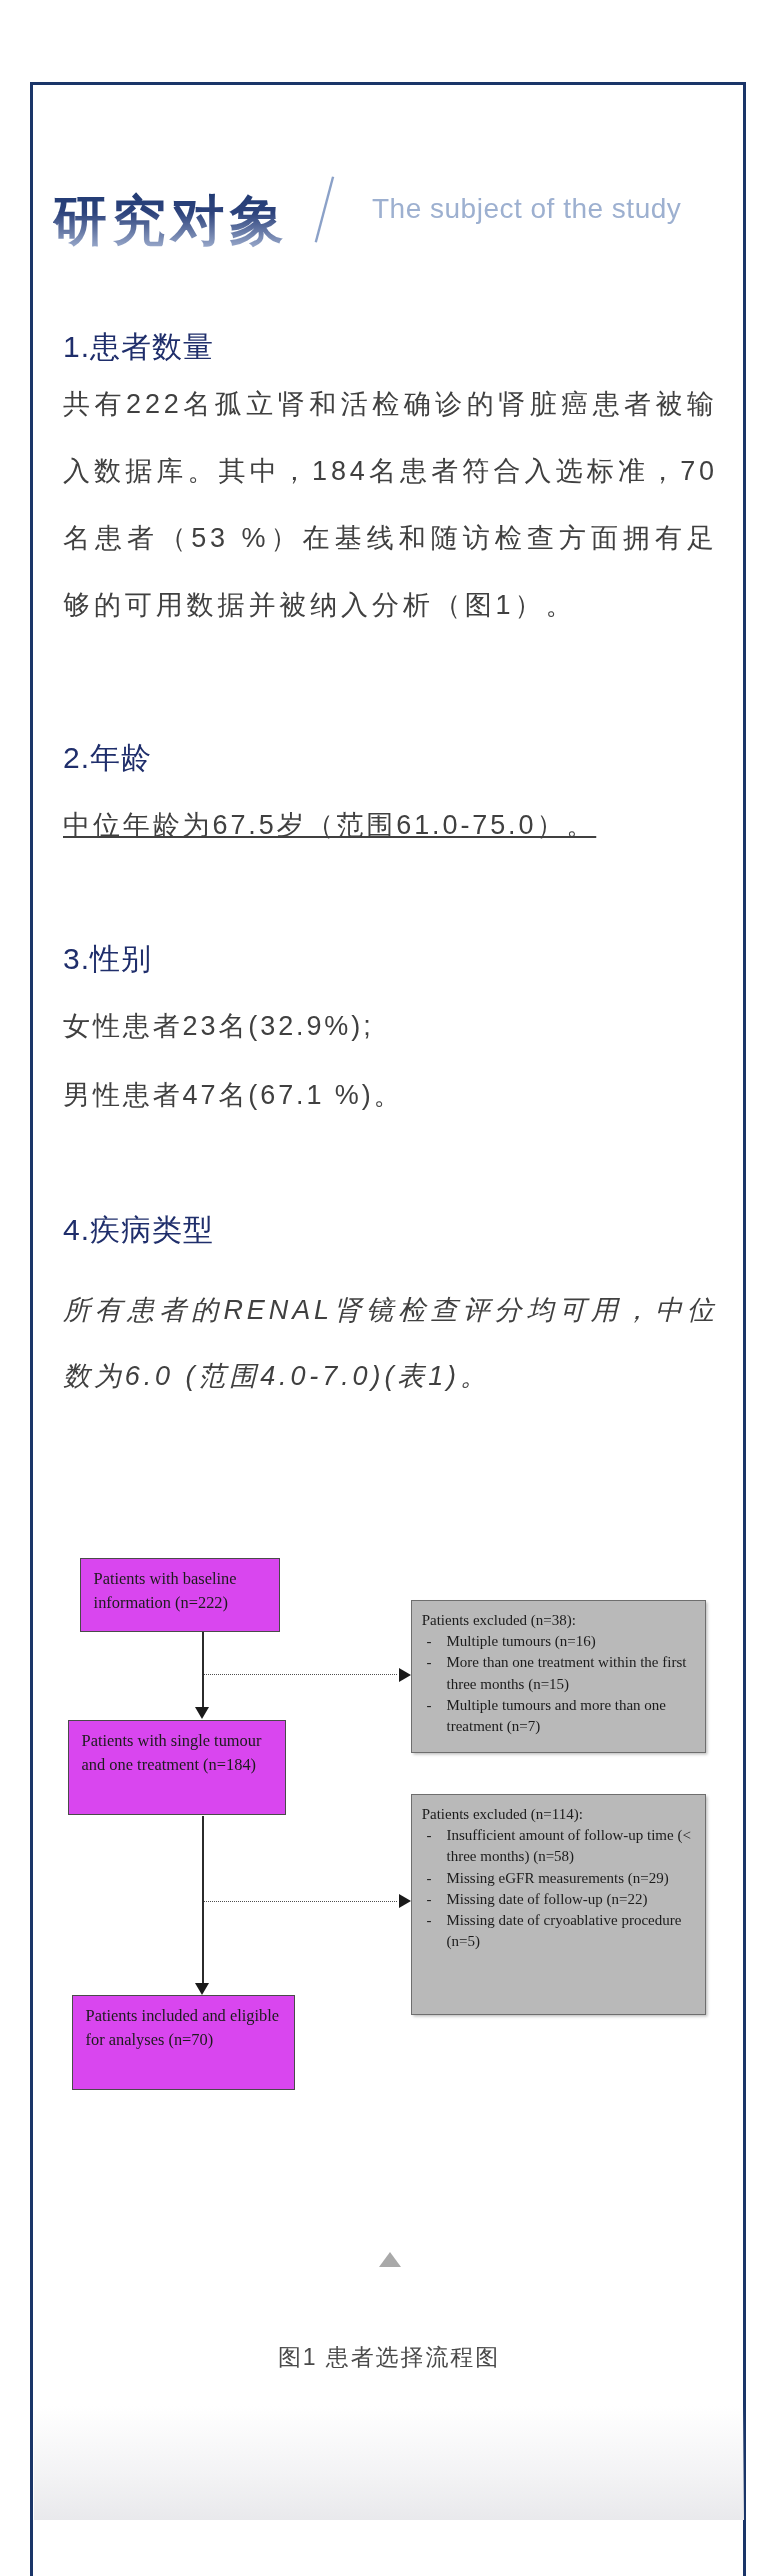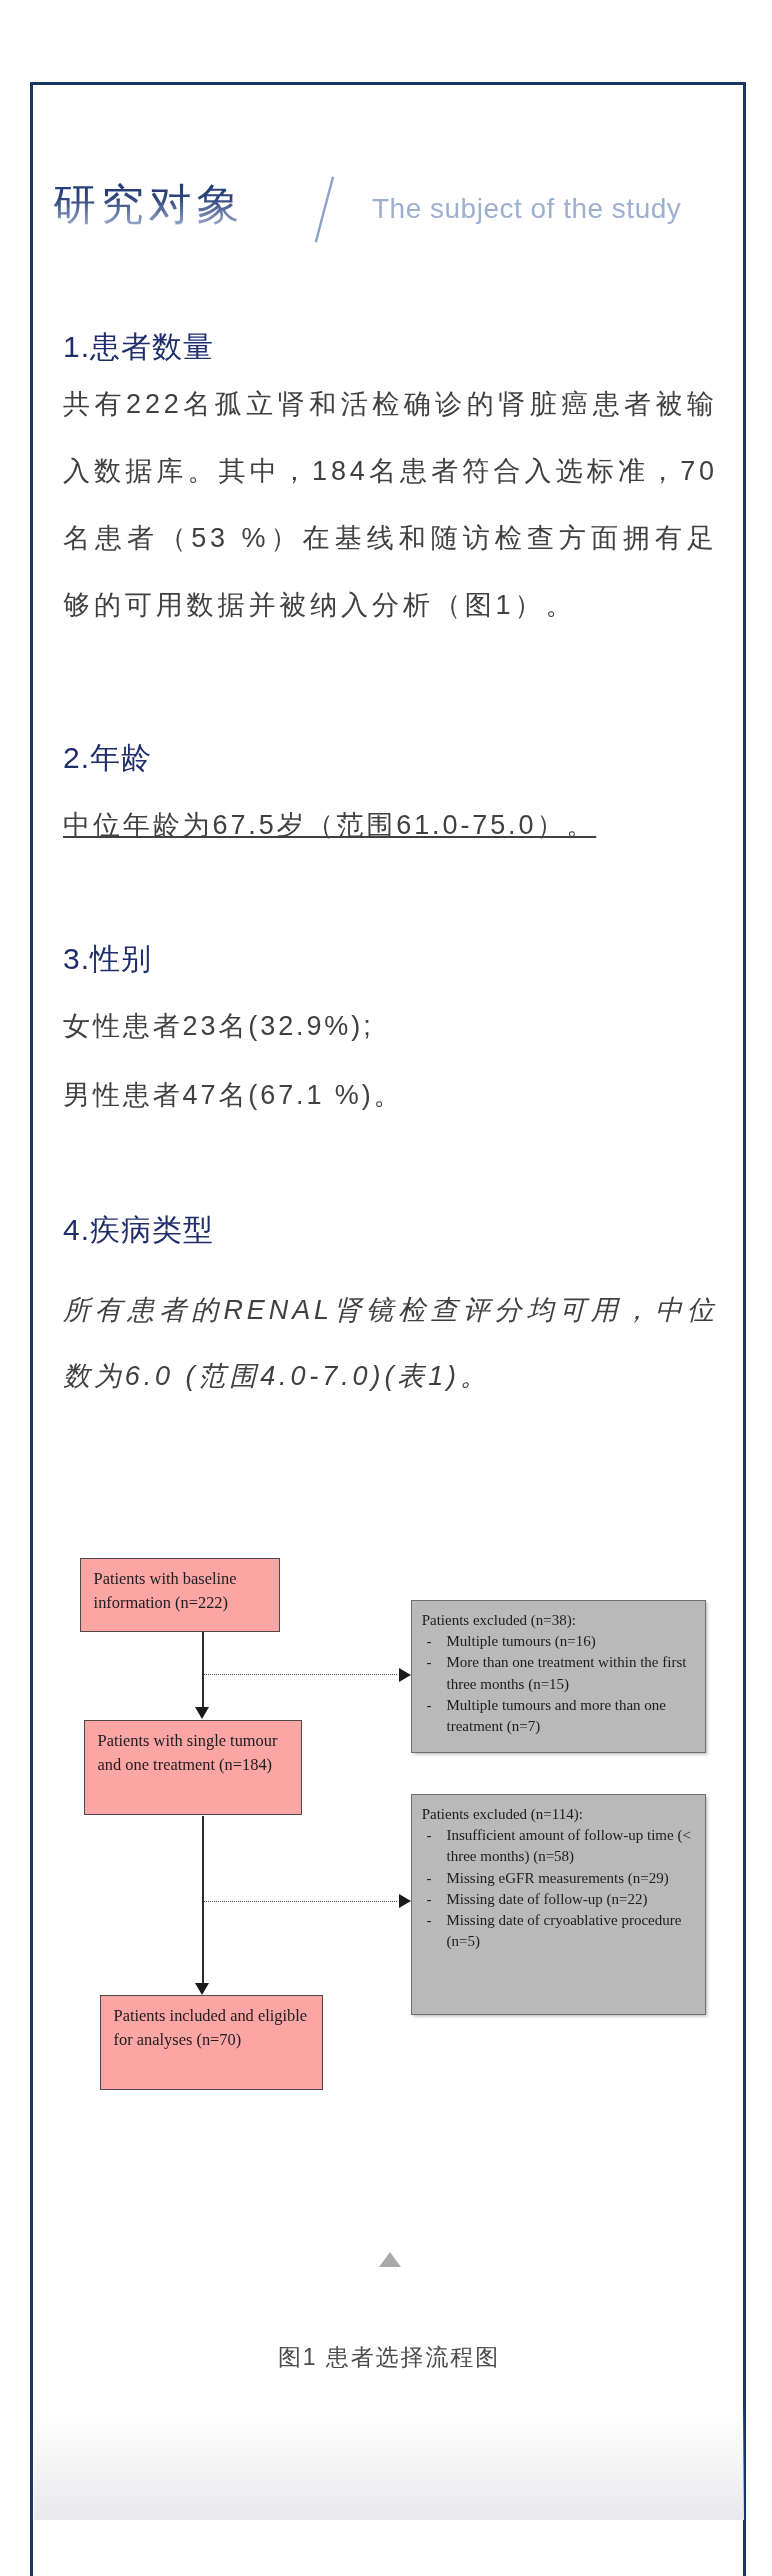--- a/index.html
+++ b/index.html
@@ -1,44 +1,44 @@
 <!DOCTYPE html>
 <html><head>
 <meta charset="utf-8">
 <style>
   html,body{margin:0;padding:0;background:#ffffff;}
   .page{position:relative;width:773px;height:2576px;background:#ffffff;overflow:hidden;
         font-family:"Liberation Sans","DejaVu Sans",sans-serif;}
   .card{position:absolute;left:30px;top:82px;width:710px;height:2609px;
         border:3.9px solid #1a3568;background:#ffffff;}
   
-  .title{position:absolute;left:53px;top:176px;font-size:43px;font-weight:normal;letter-spacing:4.8px;
+  .title{position:absolute;left:53px;top:185px;font-size:54px;font-weight:bold;letter-spacing:4.8px;
          background:linear-gradient(180deg,#1e3871 0%,#2d437c 38%,#b9c7e2 100%);
          -webkit-background-clip:text;background-clip:text;color:transparent;
          -webkit-text-fill-color:transparent;}
   .slash{position:absolute;left:307px;top:172px;}
   .subtitle{position:absolute;left:372px;top:193px;font-size:28px;font-weight:300;
             letter-spacing:0.5px;color:#9db0d0;}
   
   .h{position:absolute;left:63px;font-size:30px;font-weight:normal;color:#1f2e6b;letter-spacing:1px;}
   #h1{top:327px;} #h2{top:738px;} #h3{top:939px;} #h4{top:1210px;}
   .p{position:absolute;left:63px;width:655px;font-size:27px;color:#404040;
      letter-spacing:3.9px;text-align:justify;}
   #p1{top:371px;line-height:67px;}
   #p2{top:804px;line-height:43px;letter-spacing:2.9px;text-decoration:underline;}
   #p3a{top:1005px;line-height:43px;letter-spacing:2.9px;}
   #p3b{top:1074px;line-height:43px;letter-spacing:2.9px;}
   #p4{top:1277px;line-height:66px;font-style:italic;}
   
-  .fbox{position:absolute;background:#fca5a5;border:1.9px solid #4a4a4a;box-sizing:border-box;
+  .fbox{position:absolute;background:#d946ef;border:1.9px solid #4a4a4a;box-sizing:border-box;
         font-family:"Liberation Serif",serif;font-size:16.4px;line-height:1.5;color:#1c1c1c;
         padding:7.7px 7.7px 5.8px 12.6px;}
   #fboxA{left:80px;top:1558px;width:200px;height:74px;}
-  #fboxC{left:84px;top:1720px;width:218px;height:95px;}
-  #fboxE{left:72px;top:1995px;width:223px;height:95px;margin-left:28px;}
+  #fboxC{left:68px;top:1720px;width:218px;height:95px;}
+  #fboxE{left:72px;top:1995px;width:223px;height:95px;}
   .gbox{position:absolute;left:411px;width:295px;background:#b9b9b9;border:1.9px solid #6e6e6e;
         box-shadow:1.9px 1.9px 2.9px rgba(0,0,0,.28);box-sizing:border-box;
         font-family:"Liberation Serif",serif;font-size:15px;line-height:1.42;color:#1c1c1c;
         padding:8.7px 7.7px 5.8px 9.7px;}
   #gboxB{top:1600px;height:153px;}
   #gboxD{top:1794px;height:221px;}
   .bullet{display:flex;}
   .bullet .dash{width:20px;padding-left:4.8px;flex:none;}
   .bullet .txt{flex:1;}
   .vline{position:absolute;left:202px;width:1.9px;background:#2b2b2b;}

